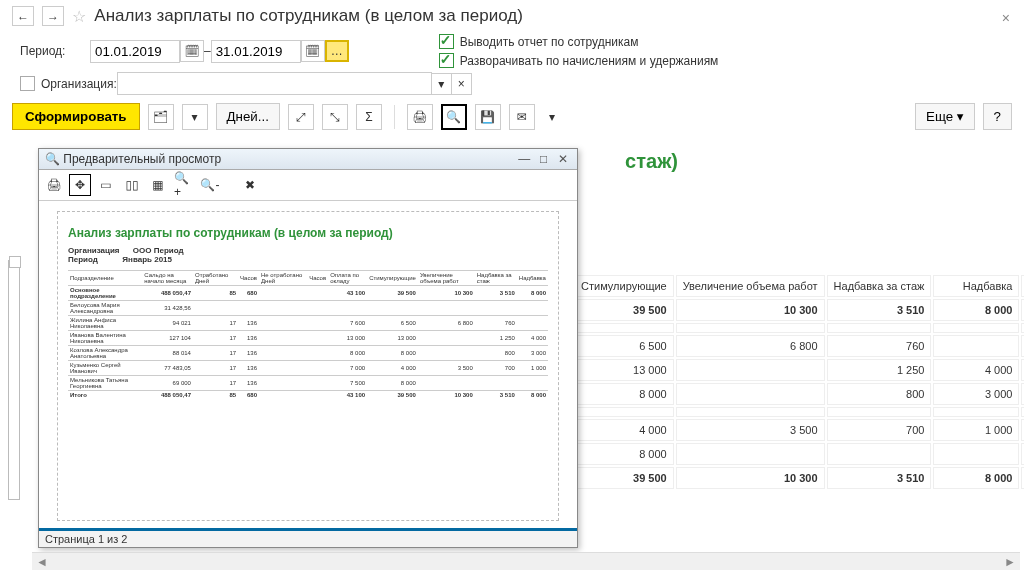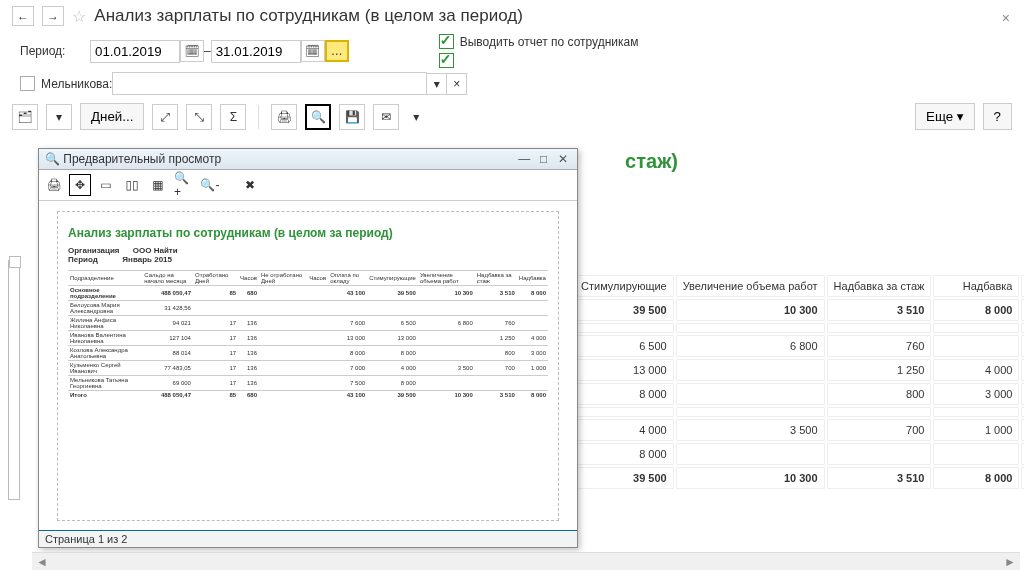--- a/index.html
+++ b/index.html
@@ -40,21 +40,21 @@
 .pv-toolbar { display:flex; gap:4px; padding:4px; border-bottom:1px solid #ccc; }
 .pv-tbico { width:22px; height:22px; border:1px solid transparent; display:flex; align-items:center; justify-content:center; cursor:pointer; font-size:12px;}
 .pv-tbico.sel { border:1px solid #000; }
 .sheet { margin:10px 18px; height:310px; background:#fff; position:relative; border:1px dashed #bbb; padding:12px 10px 4px; overflow:hidden; }
 .sheet h1 { color:#2f933a; font-size:12px; margin:2px 0 6px; font-weight:bold;}
 .sheet .meta { font-size:8px; margin-bottom:6px; }
 .sheet table { font-size:6px; border-collapse:collapse; width:100%; }
 .sheet th, .sheet td { border-top:1px solid #ccc; padding:1px 2px; text-align:right; }
 .sheet th { text-align:left; font-weight:normal; }
 .sheet .c0 { text-align:left; }
-.statusbar { position:absolute; left:0; bottom:0; right:0; border-top:1px solid #0369a1; padding:2px 6px; font-size:11px; background:#f3f3f3;}
+.statusbar { position:absolute; left:0; bottom:0; right:0; border-top:3px solid #0369a1; padding:2px 6px; font-size:11px; background:#f3f3f3;}
 .hscroll { position:absolute; left:32px; right:4px; bottom:0; height:18px; background:#f0f0f0; display:flex; align-items:center; justify-content:space-between; border-top:1px solid #ddd;}
 .hscroll span { color:#888; padding:0 4px;}
 </style>
 </head>
 <body>
 
 <div class="topbar">
   <div class="nav-btn">←</div>
   <div class="nav-btn">→</div>
   <span class="star">☆</span>
@@ -71,35 +71,37 @@
   <span class="ico-btn">🗓</span>
   <span class="ico-btn dots-box">…</span>
   <div style="width:90px"></div>
   <div>
     <div class="chk-row">
         <span class="chk checked"></span>
         <span>Выводить отчет по сотрудникам</span>
       </div>
     <div class="chk-row" style="margin-top:4px;">
         <span class="chk checked"></span>
+        <span>Разворачивать по начислениям и удержаниям</span>
       </div>
   </div>
 </div>
 
 <div class="row">
   <span class="chk" style="border-color:#aaa"></span>
-  <span>Мельникова:</span>
+  <span>Организация:</span>
   <div class="org-wrap">
     <input class="org-in" style="">
     <span class="org-drop">▾</span>
     <span class="org-drop">×</span>
   </div>
 </div>
 
 <div class="toolbar">
+  <button class="btn-yellow">Сформировать</button>
   <span class="tb-ico">🗂</span>
   <span class="tb-ico">▾</span>
   <button class="btn-std">Дней...</button>
   <span class="tb-ico">⤢</span>
   <span class="tb-ico">⤡</span>
   <span class="tb-ico">Σ</span>
   <span class="sep"></span>
   <span class="tb-ico">🖨</span>
   <span class="tb-ico frame-sel">🔍</span>
   <span class="tb-ico">💾</span>
@@ -211,21 +213,21 @@
     <span class="pv-tbico">▦</span>
     <span class="pv-tbico">🔍+</span>
     <span class="pv-tbico">🔍-</span>
     <span style="width:10px"></span>
     <span class="pv-tbico">✖</span>
   </div>
   <div class="sheet">
     <h1>Анализ зарплаты по сотрудникам (в целом за период)</h1>
     <div class="meta">
       <b>Организация</b>&nbsp;&nbsp;&nbsp;&nbsp;&nbsp;
-      <b>ООО Найти</b><br>
+      <b>ООО Период</b><br>
       <b>Период</b>&nbsp;&nbsp;&nbsp;&nbsp;&nbsp;&nbsp;&nbsp;&nbsp;&nbsp;&nbsp;
       <b>Январь 2015</b>
     </div>
     <table id="pv-table">
         <tbody>
           <tr>
             <th class="c0">Подразделение</th>
             <th>Сальдо на начало месяца</th>
             <th>Отработано Дней</th>
             <th>Часов</th>

